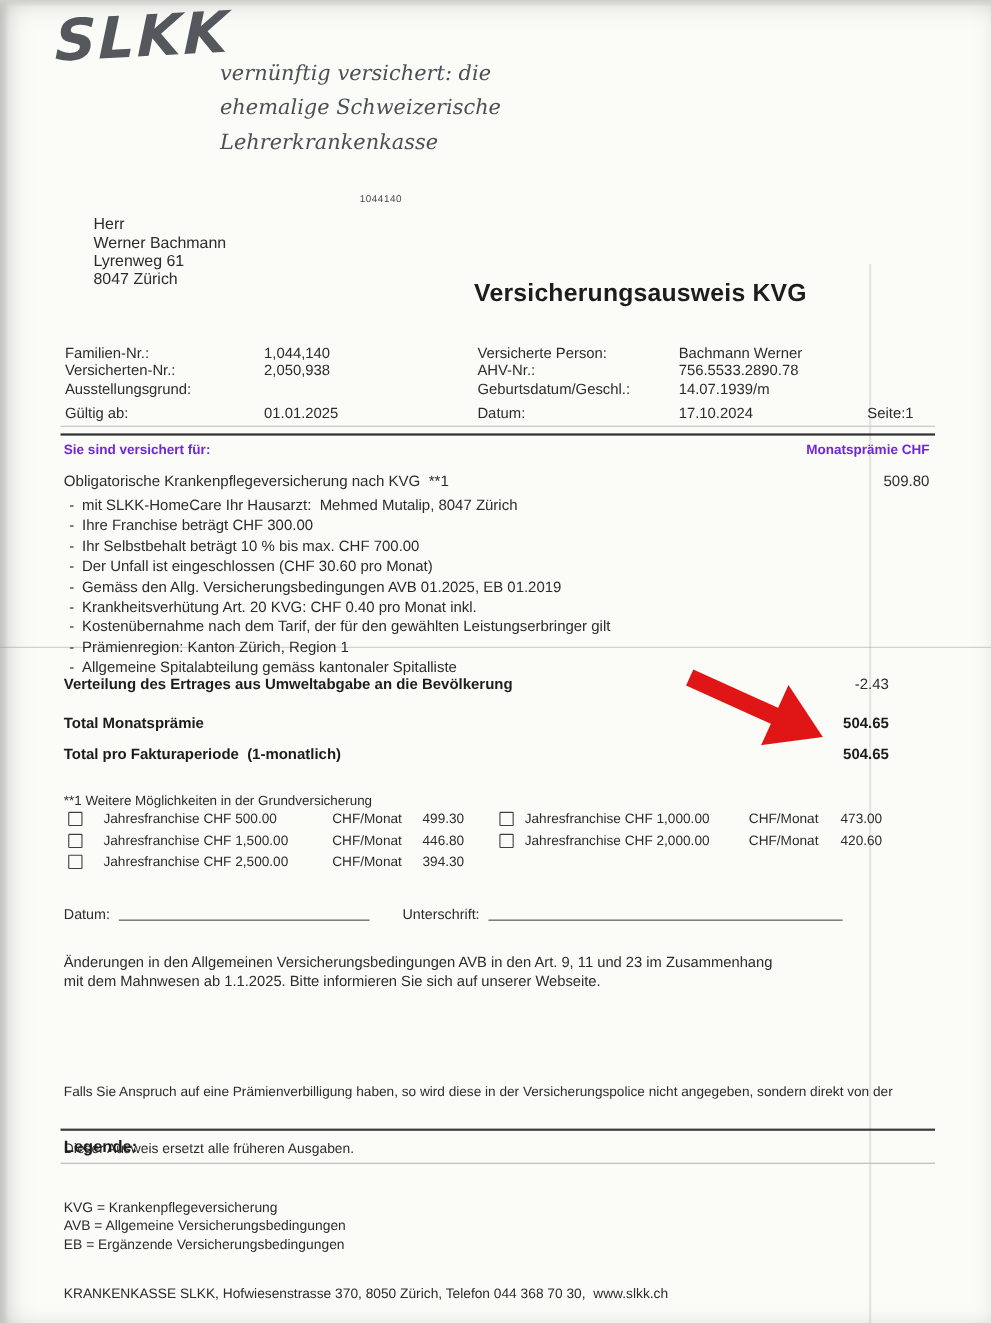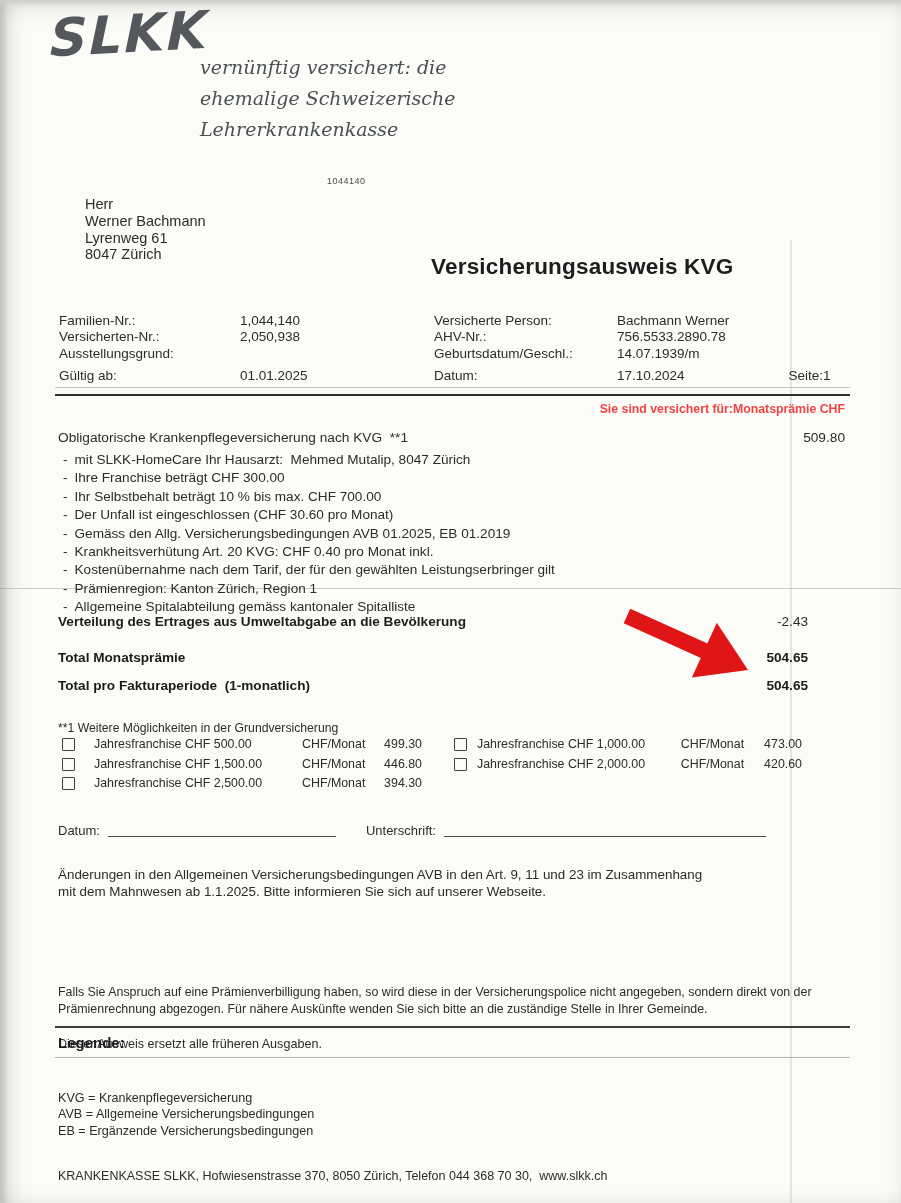--- a/index.html
+++ b/index.html
@@ -37,22 +37,22 @@
 
   .info{left:59px;top:313px;width:795px;font-size:13.5px;line-height:16.3px;}
   .info-row{display:flex;}
   .info-row.gap{margin-top:6px;}
   .c1{width:181px;}.c2{width:194px;}.c3{width:183px;}.c4{flex:1;display:flex;}
   .c4 .val2{width:143px;}
   .c4 .pagelbl{width:63px;text-align:right;}
 
   .hairline{left:55px;top:387px;width:795px;height:1px;background:#c2c2be;}
   .darkline{left:55px;top:394px;width:795px;height:2px;background:#2f2f2f;}
-  .band{left:58px;top:402px;width:787px;display:flex;justify-content:flex-end;
-    font-size:12.3px;font-weight:bold;color:#ef4444;}
+  .band{left:58px;top:402px;width:787px;display:flex;justify-content:space-between;
+    font-size:12.3px;font-weight:bold;color:#6d28d9;}
 
   .cov-head{left:58px;top:430px;width:787px;display:flex;justify-content:space-between;font-size:13.7px;}
   .bullets{left:63px;top:451px;font-size:13.6px;line-height:18.4px;}
   .bullets div::before{content:"-";margin-right:7px;}
   .amt-row{left:58px;width:750px;display:flex;justify-content:space-between;font-size:13.6px;}
   .eco{top:614px;}
   .eco .lbl{font-weight:bold;color:#1e1e1e;}
   .tot1{top:650px;}.tot2{top:678px;}
   .tot1 span,.tot2 span{font-weight:bold;color:#1b1b1b;}
 
@@ -249,21 +249,20 @@
 
   <div class="abs para-changes">
 
   <div>Änderungen in den Allgemeinen Versicherungsbedingungen AVB in den Art. 9, 11 und 23 im Zusammenhang</div>
       <div>mit dem Mahnwesen ab 1.1.2025. Bitte informieren Sie sich auf unserer Webseite.</div>
     </div>
 
   <div class="abs para-subsidy">
 
   <div>Falls Sie Anspruch auf eine Prämienverbilligung haben, so wird diese in der Versicherungspolice nicht angegeben, sondern direkt von der</div>
-      <div>Prämienrechnung abgezogen. Für nähere Auskünfte wenden Sie sich bitte an die zuständige Stelle in Ihrer Gemeinde.</div>
     </div>
 
   <div class="abs divider2"></div>
   <div class="abs replaces">Dieser Ausweis ersetzt alle früheren Ausgaben.</div>
   <div class="abs faintline3"></div>
 
   <div class="abs legend-title">Legende:</div>
   <div class="abs legend-items">
 
   <div>KVG = Krankenpflegeversicherung</div>

